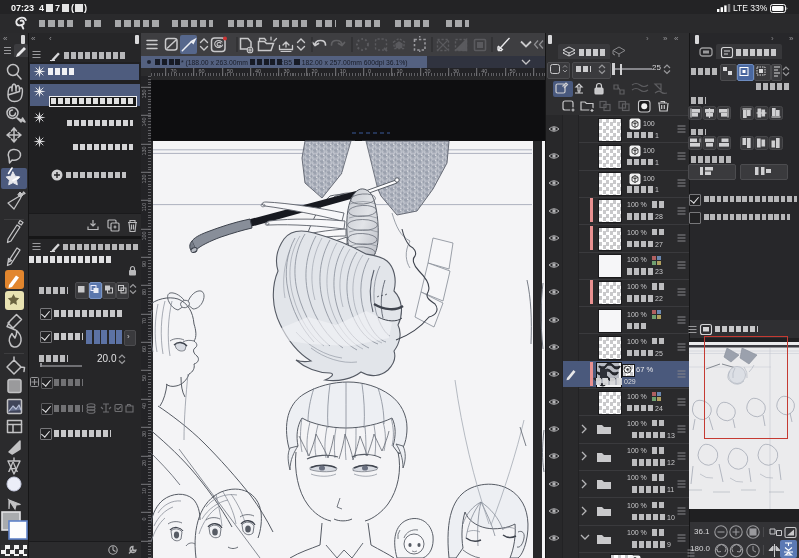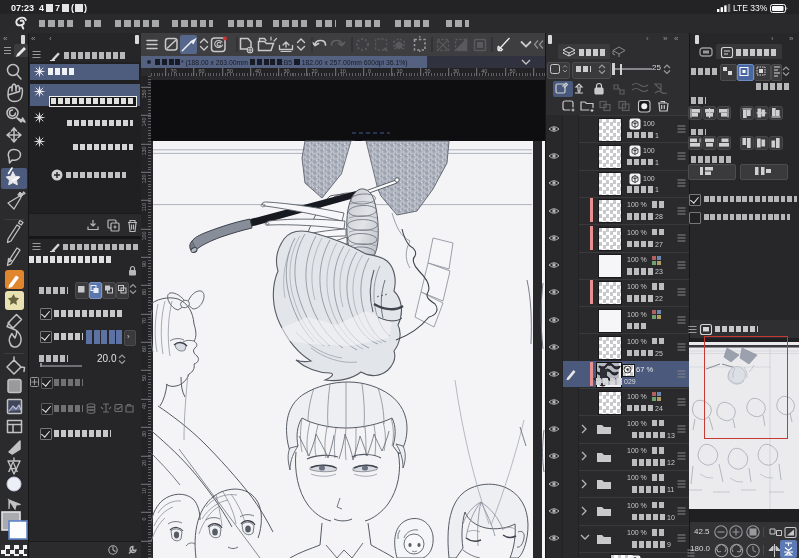--- a/index.html
+++ b/index.html
@@ -1055,21 +1055,21 @@
     <path d="M4 124 l-2 18 M30 122 l4 18 M60 126 l2 14 M90 122 l2 16"></path>
     <path d="M0 148 h13 M24 150 h17 M52 148 h15 M80 150 h15" stroke-width="0.5"></path>
     <path d="M11 132 q6 5 13 4 M41 136 q6 5 13 4 M71 132 q6 5 13 4" stroke-width="0.5"></path>
   </g>
 </svg>
 <div class="a" style="left:704px;top:336px;width:81.5px;height:101px;border:1.5px solid #c53a32"></div>
 <div class="a" style="left:690px;top:522px;width:109px;height:36px;background:#333336"></div>
 <svg class="a" style="left:687px;top:549px" width="9" height="8">
     <path d="M0.5 1 h7 M0.5 4 h7 M0.5 7 h7" stroke="#8a8a8d" stroke-width="1.1"></path>
   </svg>
-<div class="t" style="left:694px;top:528px;color:#d8d8da;font-size:8px">42.5</div>
+<div class="t" style="left:694px;top:528px;color:#d8d8da;font-size:8px">36.1</div>
 <div class="t" style="left:690px;top:544.5px;color:#d8d8da;font-size:8px">180.0</div>
 <svg class="a" style="left:713px;top:525px" width="86px" height="33" viewBox="0 0 86 33">
   <g stroke="#9a9a9d" fill="none" stroke-width="1.1">
     <circle cx="8" cy="7" r="6.2"></circle>
       <path d="M4.5 7 h7"></path>
     <circle cx="23" cy="7" r="6.2"></circle>
       <path d="M19.5 7 h7 M23 3.5 v7"></path>
     <circle cx="40" cy="7" r="6.2"></circle>
       <rect x="37" y="4" width="6" height="6" fill="#9a9a9d"></rect>
     <path d="M50.5 2 v10" stroke="#4a4a4d"></path>

